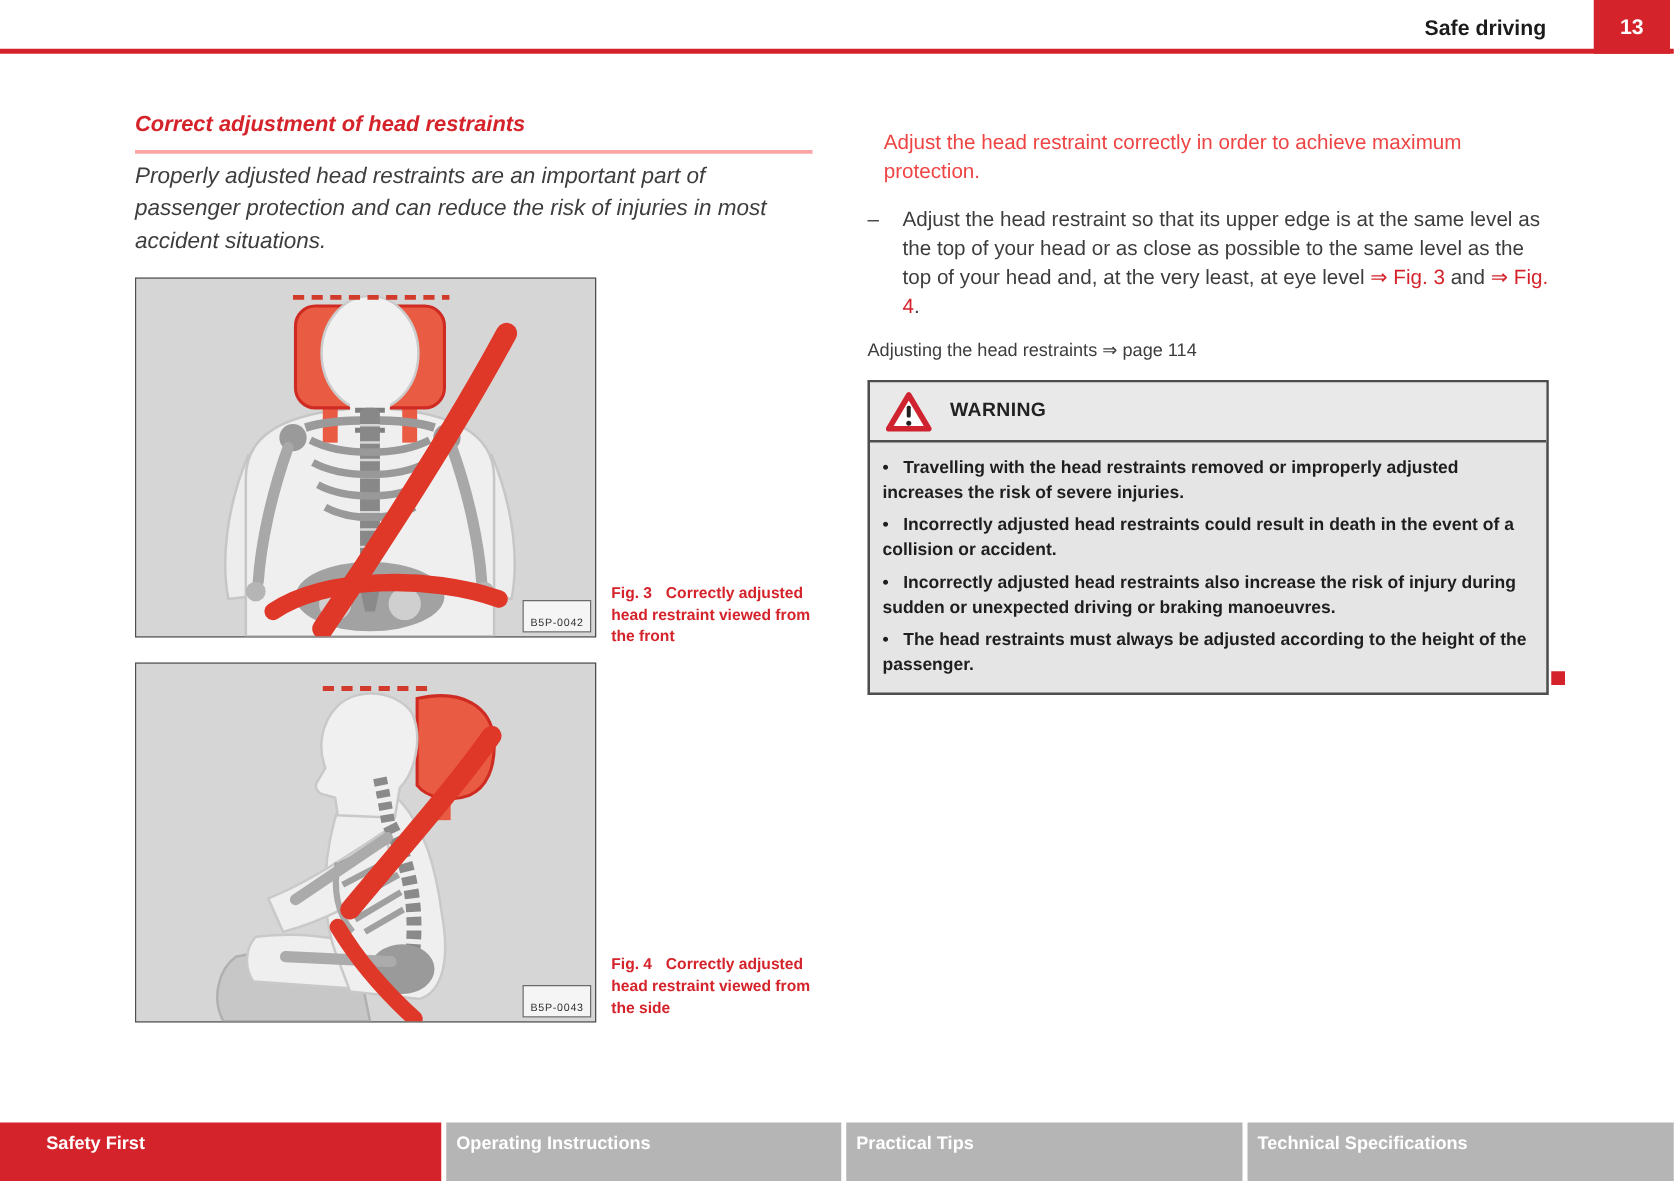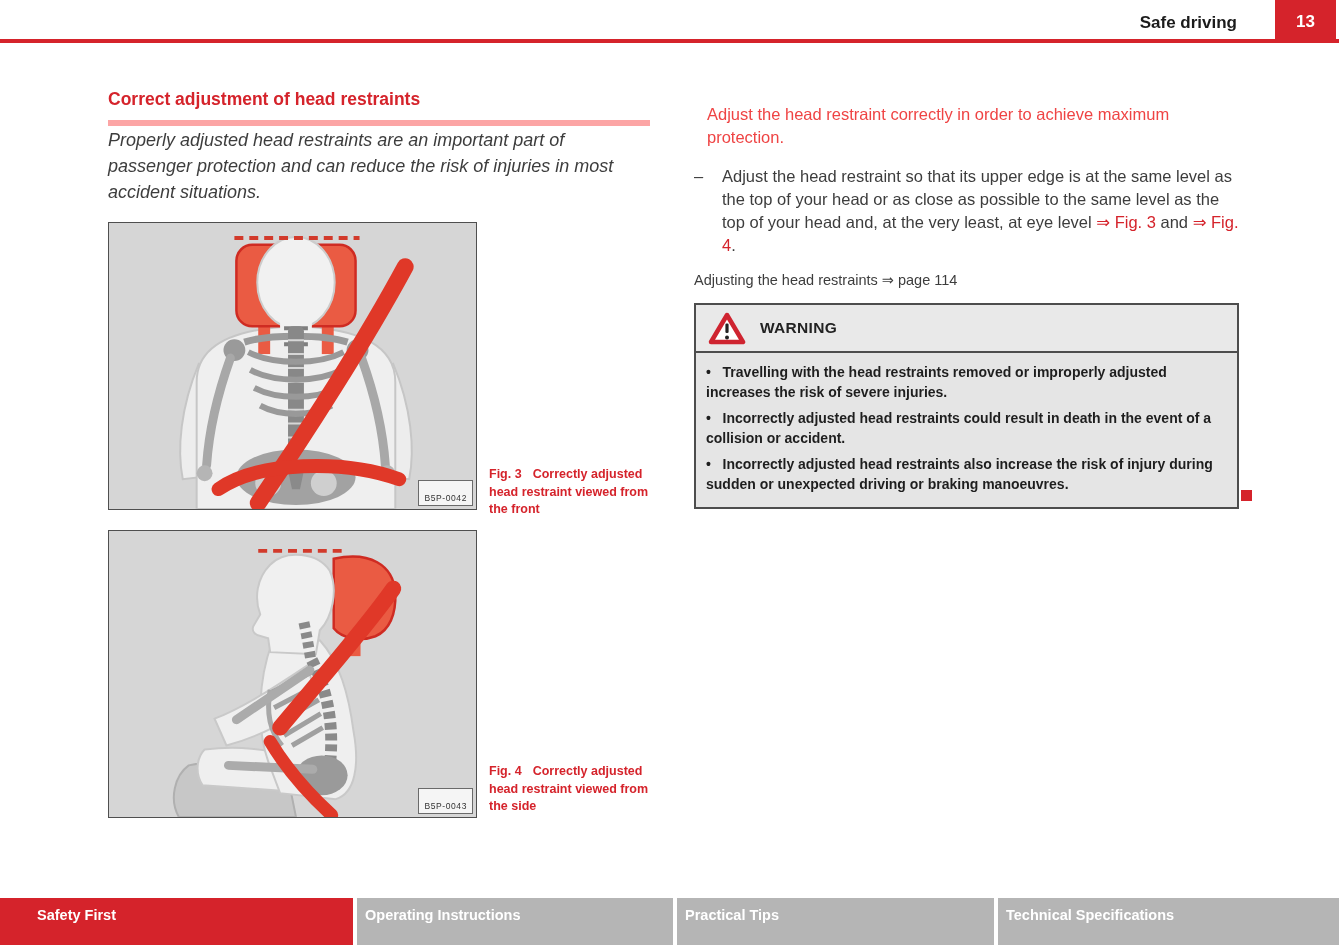--- a/index.html
+++ b/index.html
@@ -8,21 +8,21 @@
     background:#ffffff;font-family:"Liberation Sans",sans-serif;
     -webkit-font-smoothing:antialiased;
   }
   
   .hdr-title{position:absolute;top:13px;right:102px;font-size:17px;font-weight:bold;color:#1b1b1b;}
   .hdr-rule{position:absolute;top:39px;left:0;width:1339px;height:4px;background:#d5232b;}
   .hdr-pagenum{position:absolute;top:0;left:1275px;width:61px;height:43px;background:#d5232b;
     color:#fff;font-weight:bold;font-size:17px;display:flex;align-items:center;justify-content:center;text-align:center;}
   
   .lc-heading{position:absolute;left:108px;top:89px;width:542px;margin:0;font-size:17.5px;
-    font-weight:bold;color:#d5232b;padding-bottom:10px;border-bottom:6px solid #fca5a5;}
+    font-weight:bold;color:#d5232b;padding-bottom:10px;border-bottom:3px solid #fca5a5;font-style:italic;}
   .lc-intro{position:absolute;left:108px;top:127px;width:540px;margin:0;font-size:18px;
     font-style:italic;color:#3d3d3d;line-height:26px;}
   .fig{position:absolute;left:108px;width:369px;height:288px;border:1.5px solid #4f4f4f;
     box-sizing:border-box;background:#d6d6d6;}
   .fig3{top:222px;}
   .fig4{top:530px;}
   .fig svg{display:block;width:100%;height:100%;}
   .plate{position:absolute;right:3px;bottom:3px;background:#f5f5f5;border:1px solid #6a6a6a;
     font-size:8.5px;color:#333;padding:12px 5px 2px 5px;letter-spacing:0.6px;}
   .cap{position:absolute;left:489px;width:172px;margin:0;font-size:12.5px;font-weight:bold;
@@ -161,20 +161,21 @@
             <rect x="17.4" y="11.5" width="3.2" height="9.5" rx="1.2" fill="#222222"></rect>
             <circle cx="19" cy="25.5" r="2" fill="#222222"></circle>
           </svg>
         </span>
         <span class="warn-title">WARNING</span>
       </div>
       <ul class="warn-body">
         <li>Travelling with the head restraints removed or improperly adjusted increases the risk of severe injuries.</li>
         <li>Incorrectly adjusted head restraints could result in death in the event of a collision or accident.</li>
         <li>Incorrectly adjusted head restraints also increase the risk of injury during sudden or unexpected driving or braking manoeuvres.</li>
+        <li>The head restraints must always be adjusted according to the height of the passenger.</li>
       </ul>
       <span class="end-marker"></span>
     </aside>
   </div>
 
   <div class="ftab ftab0">Safety First</div>
   <div class="ftab ftab1">Operating Instructions</div>
   <div class="ftab ftab2">Practical Tips</div>
   <div class="ftab ftab3">Technical Specifications</div>
 

